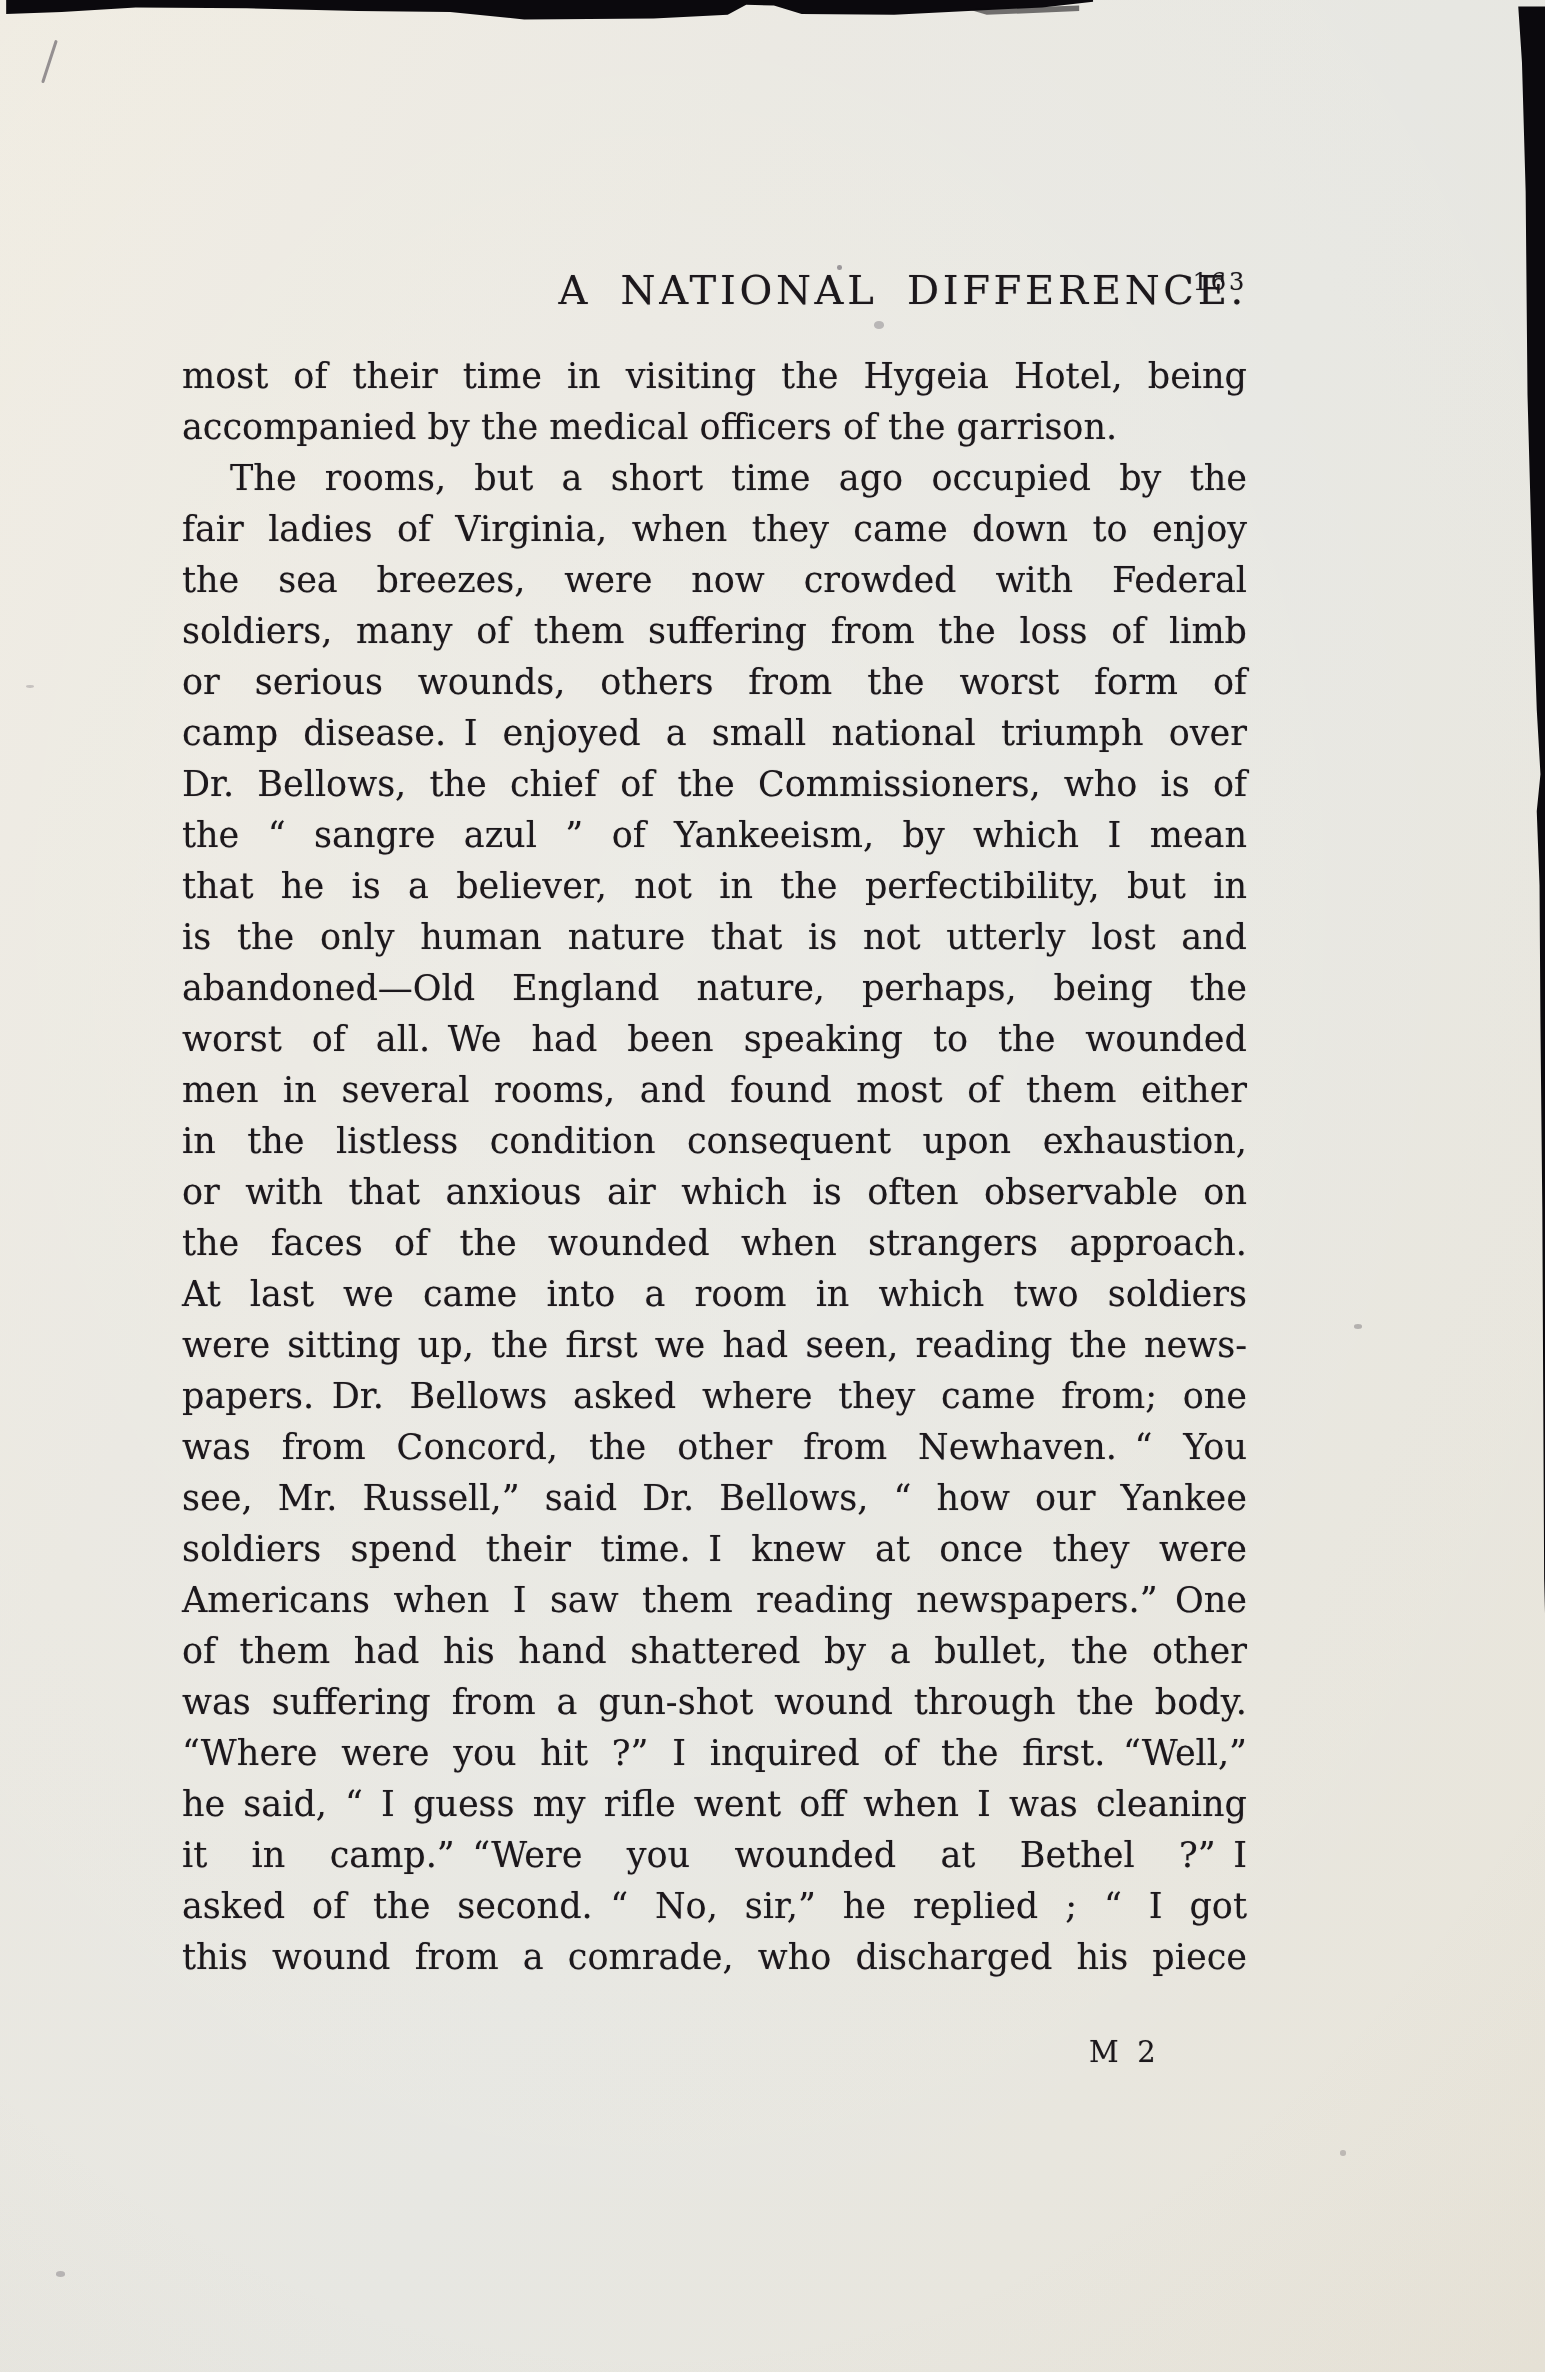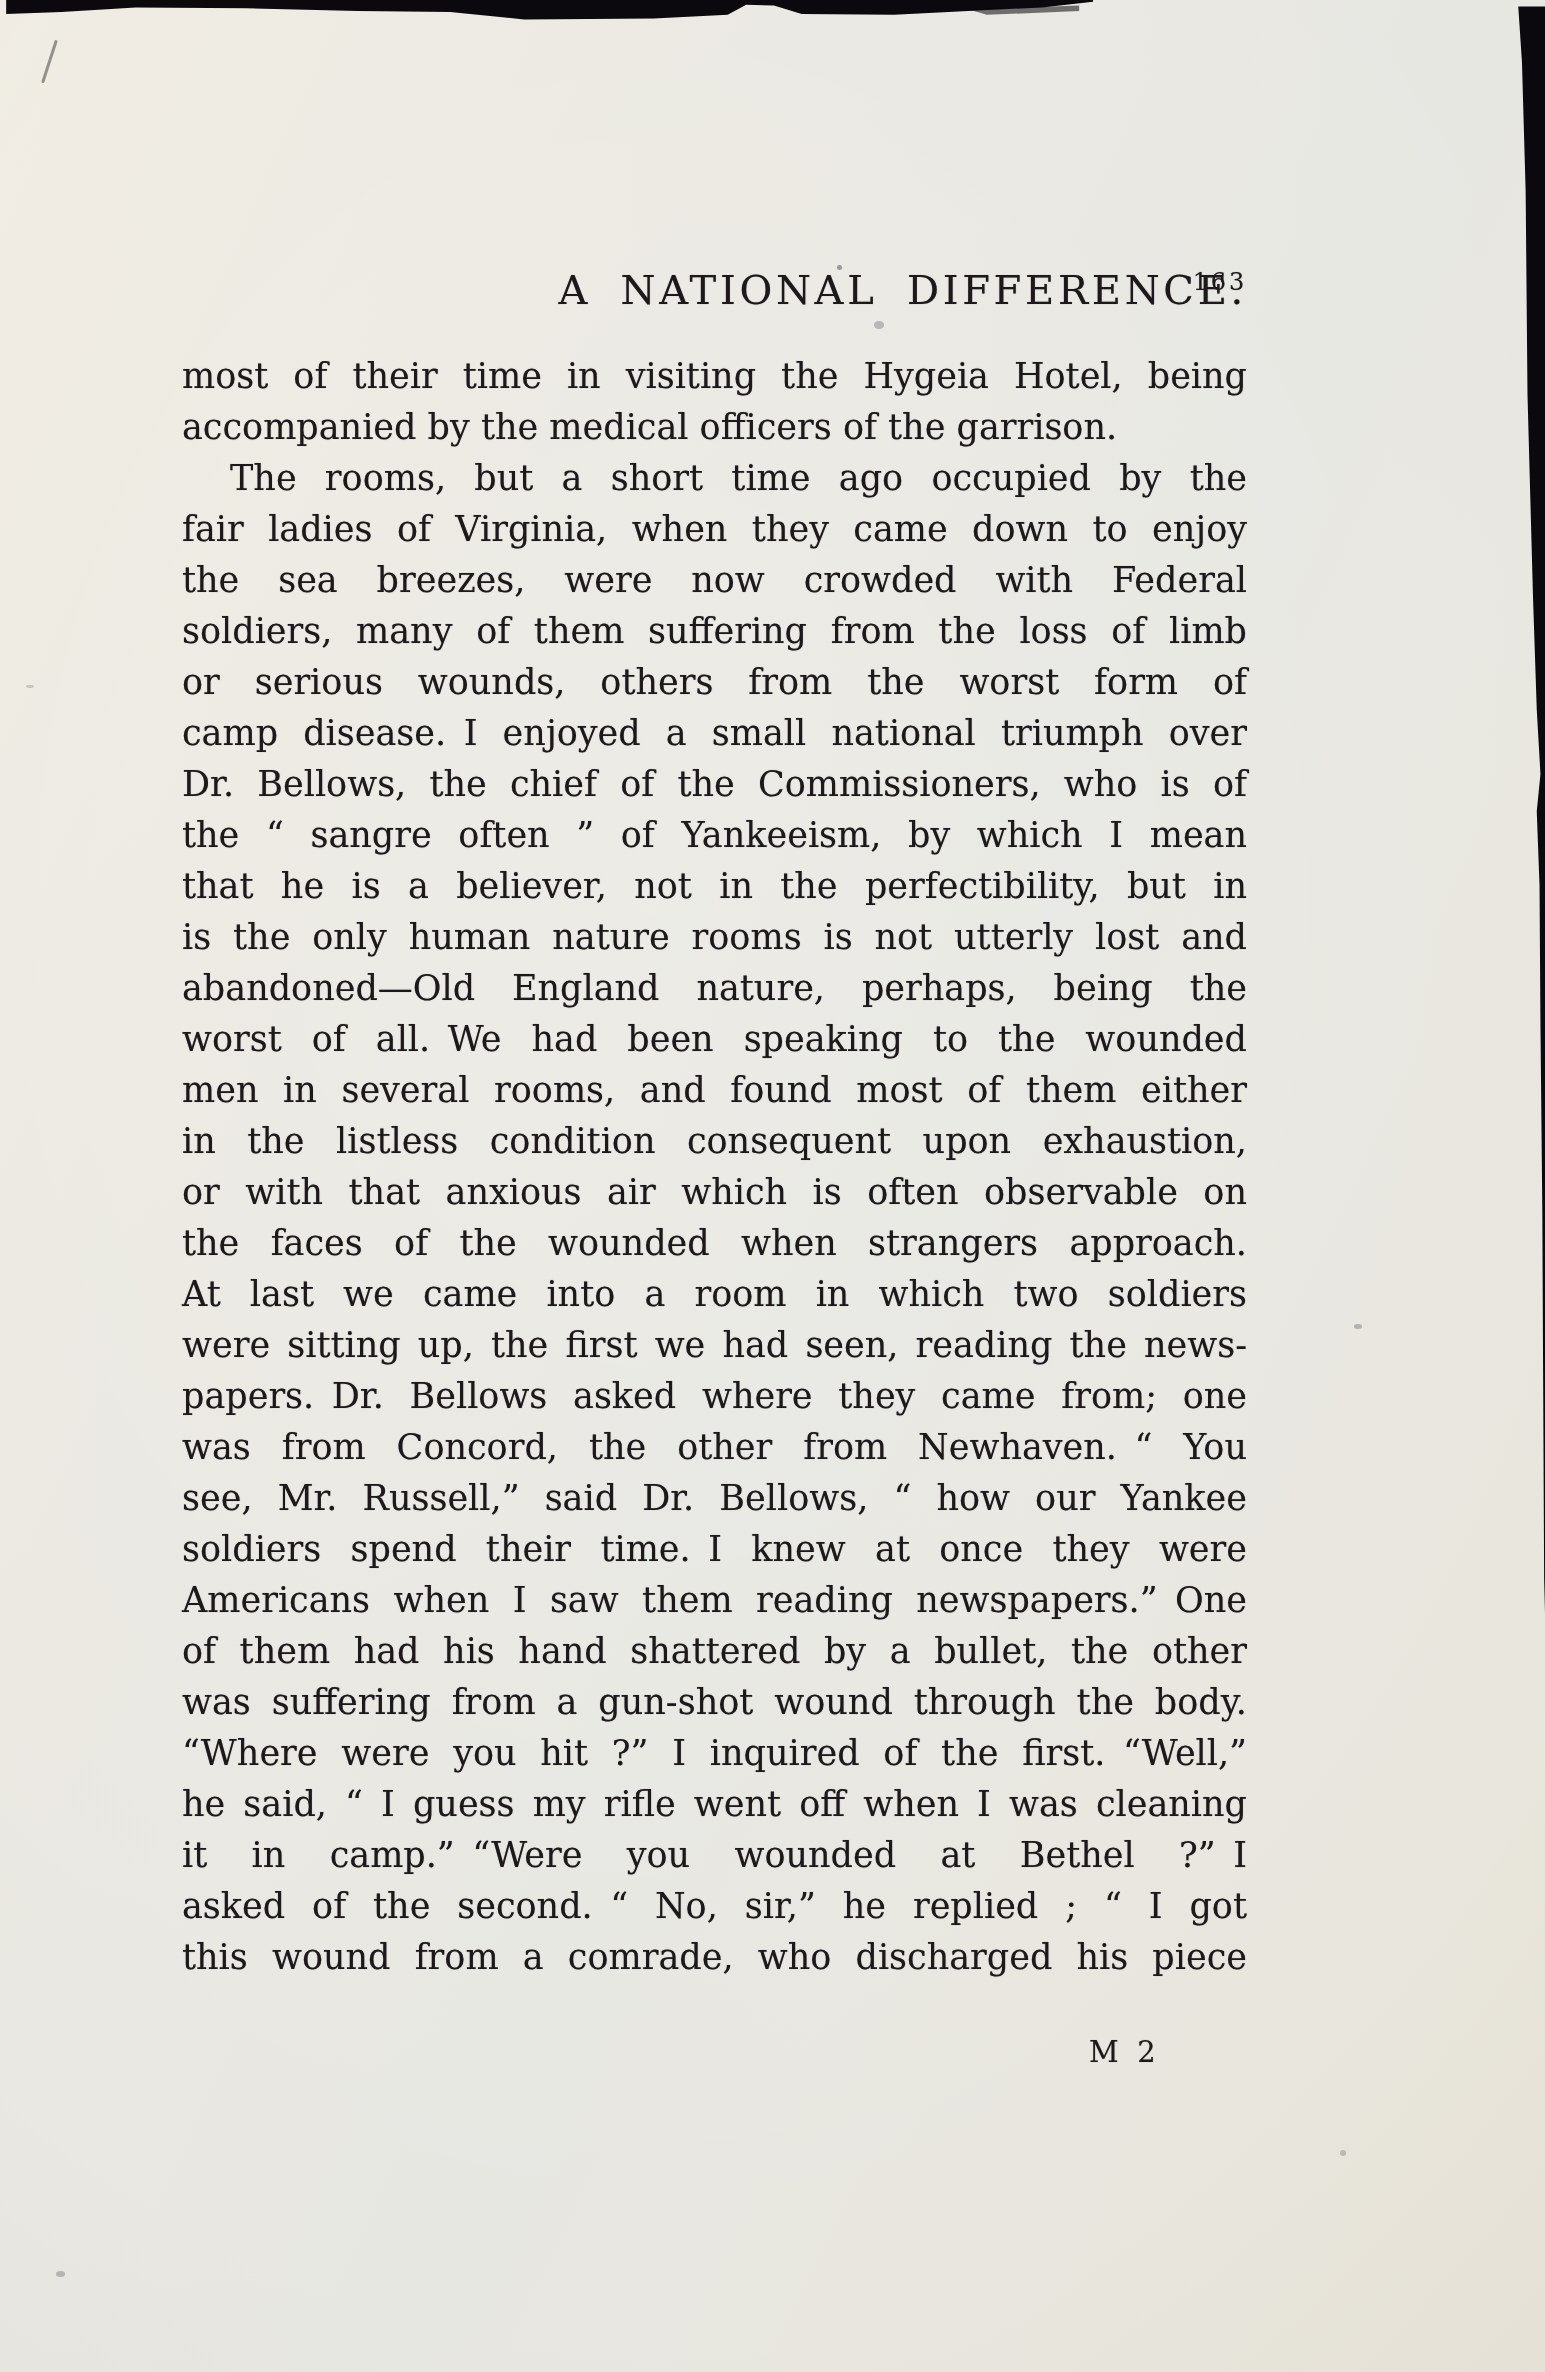--- a/index.html
+++ b/index.html
@@ -102,23 +102,23 @@
   <div class="body-text">
       <div class="line j">most of their time in visiting the Hygeia Hotel, being</div>
       <div class="line">accompanied by the medical officers of the garrison.</div>
       <div class="line j ind">The rooms, but a short time ago occupied by the</div>
       <div class="line j">fair ladies of Virginia, when they came down to enjoy</div>
       <div class="line j">the sea breezes, were now crowded with Federal</div>
       <div class="line j">soldiers, many of them suffering from the loss of limb</div>
       <div class="line j">or serious wounds, others from the worst form of</div>
       <div class="line j">camp disease. I enjoyed a small national triumph over</div>
       <div class="line j">Dr. Bellows, the chief of the Commissioners, who is of</div>
-      <div class="line j">the “ sangre often ” of Yankeeism, by which I mean</div>
+      <div class="line j">the “ sangre azul ” of Yankeeism, by which I mean</div>
       <div class="line j">that he is a believer, not in the perfectibility, but in</div>
-      <div class="line j">is the only human nature rooms is not utterly lost and</div>
+      <div class="line j">is the only human nature that is not utterly lost and</div>
       <div class="line j">abandoned—Old England nature, perhaps, being the</div>
       <div class="line j">worst of all. We had been speaking to the wounded</div>
       <div class="line j">men in several rooms, and found most of them either</div>
       <div class="line j">in the listless condition consequent upon exhaustion,</div>
       <div class="line j">or with that anxious air which is often observable on</div>
       <div class="line j">the faces of the wounded when strangers approach.</div>
       <div class="line j">At last we came into a room in which two soldiers</div>
       <div class="line j">were sitting up, the first we had seen, reading the news-</div>
       <div class="line j">papers. Dr. Bellows asked where they came from; one</div>
       <div class="line j">was from Concord, the other from Newhaven. “ You</div>

